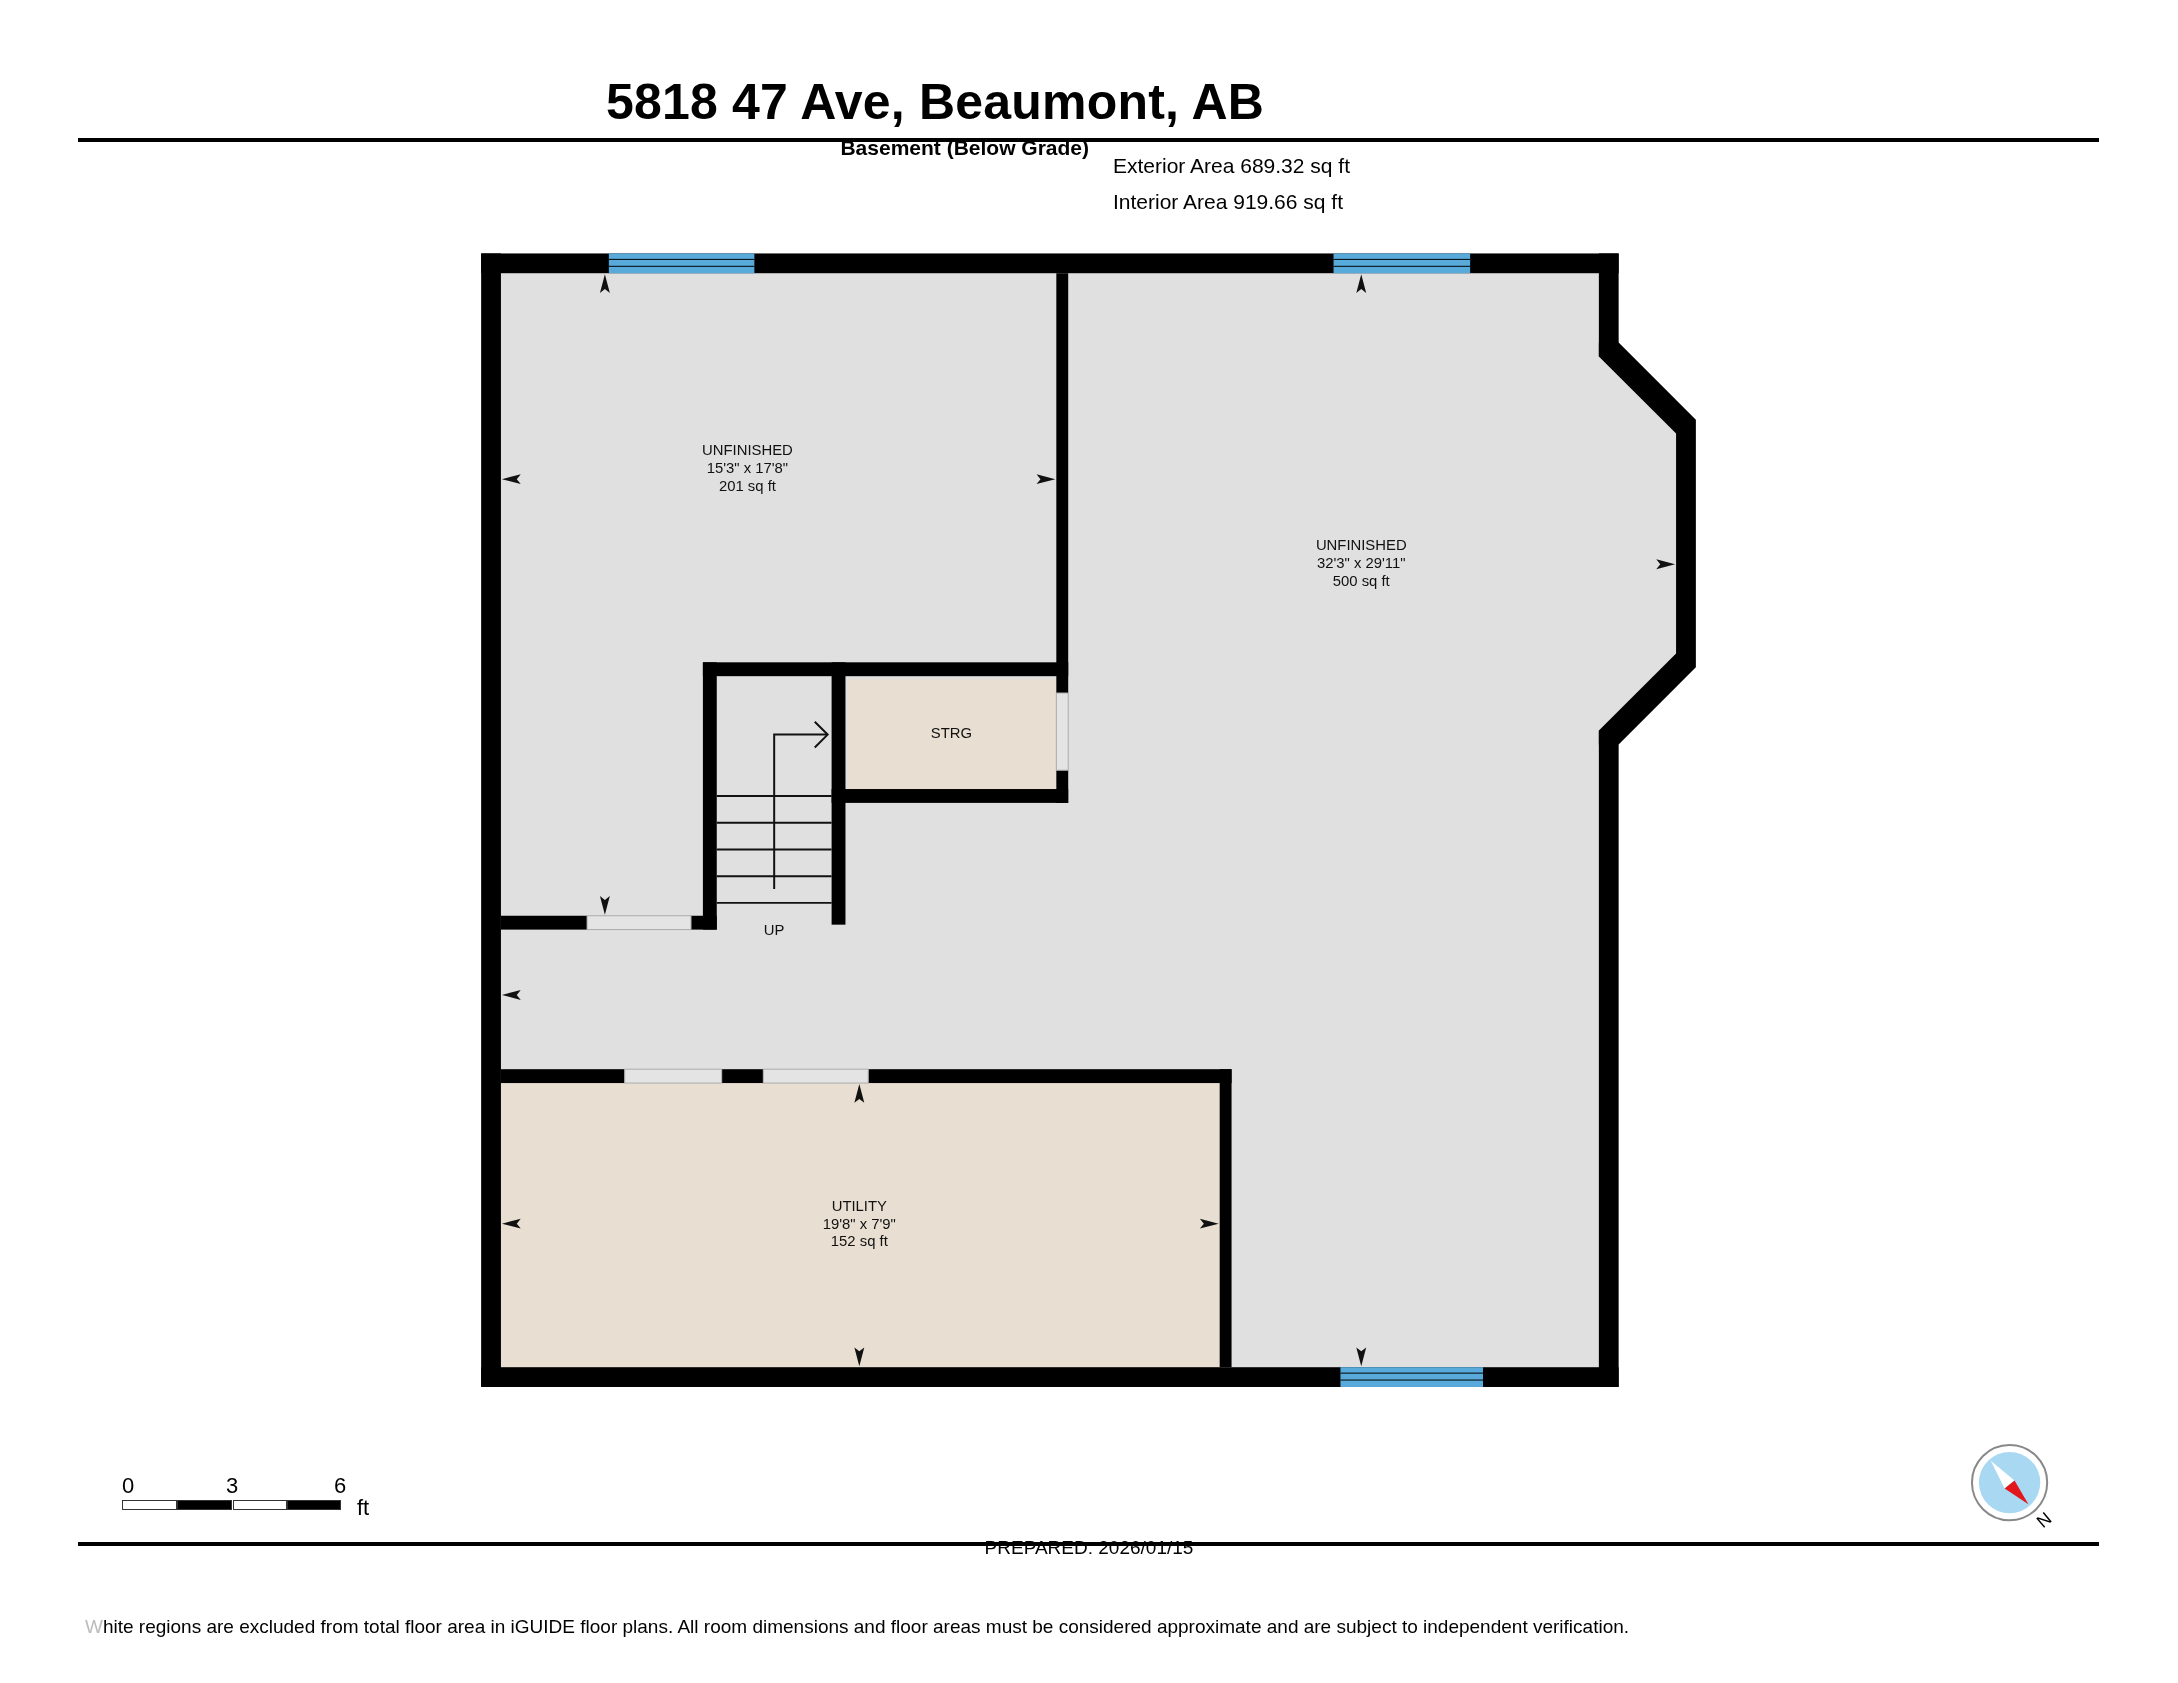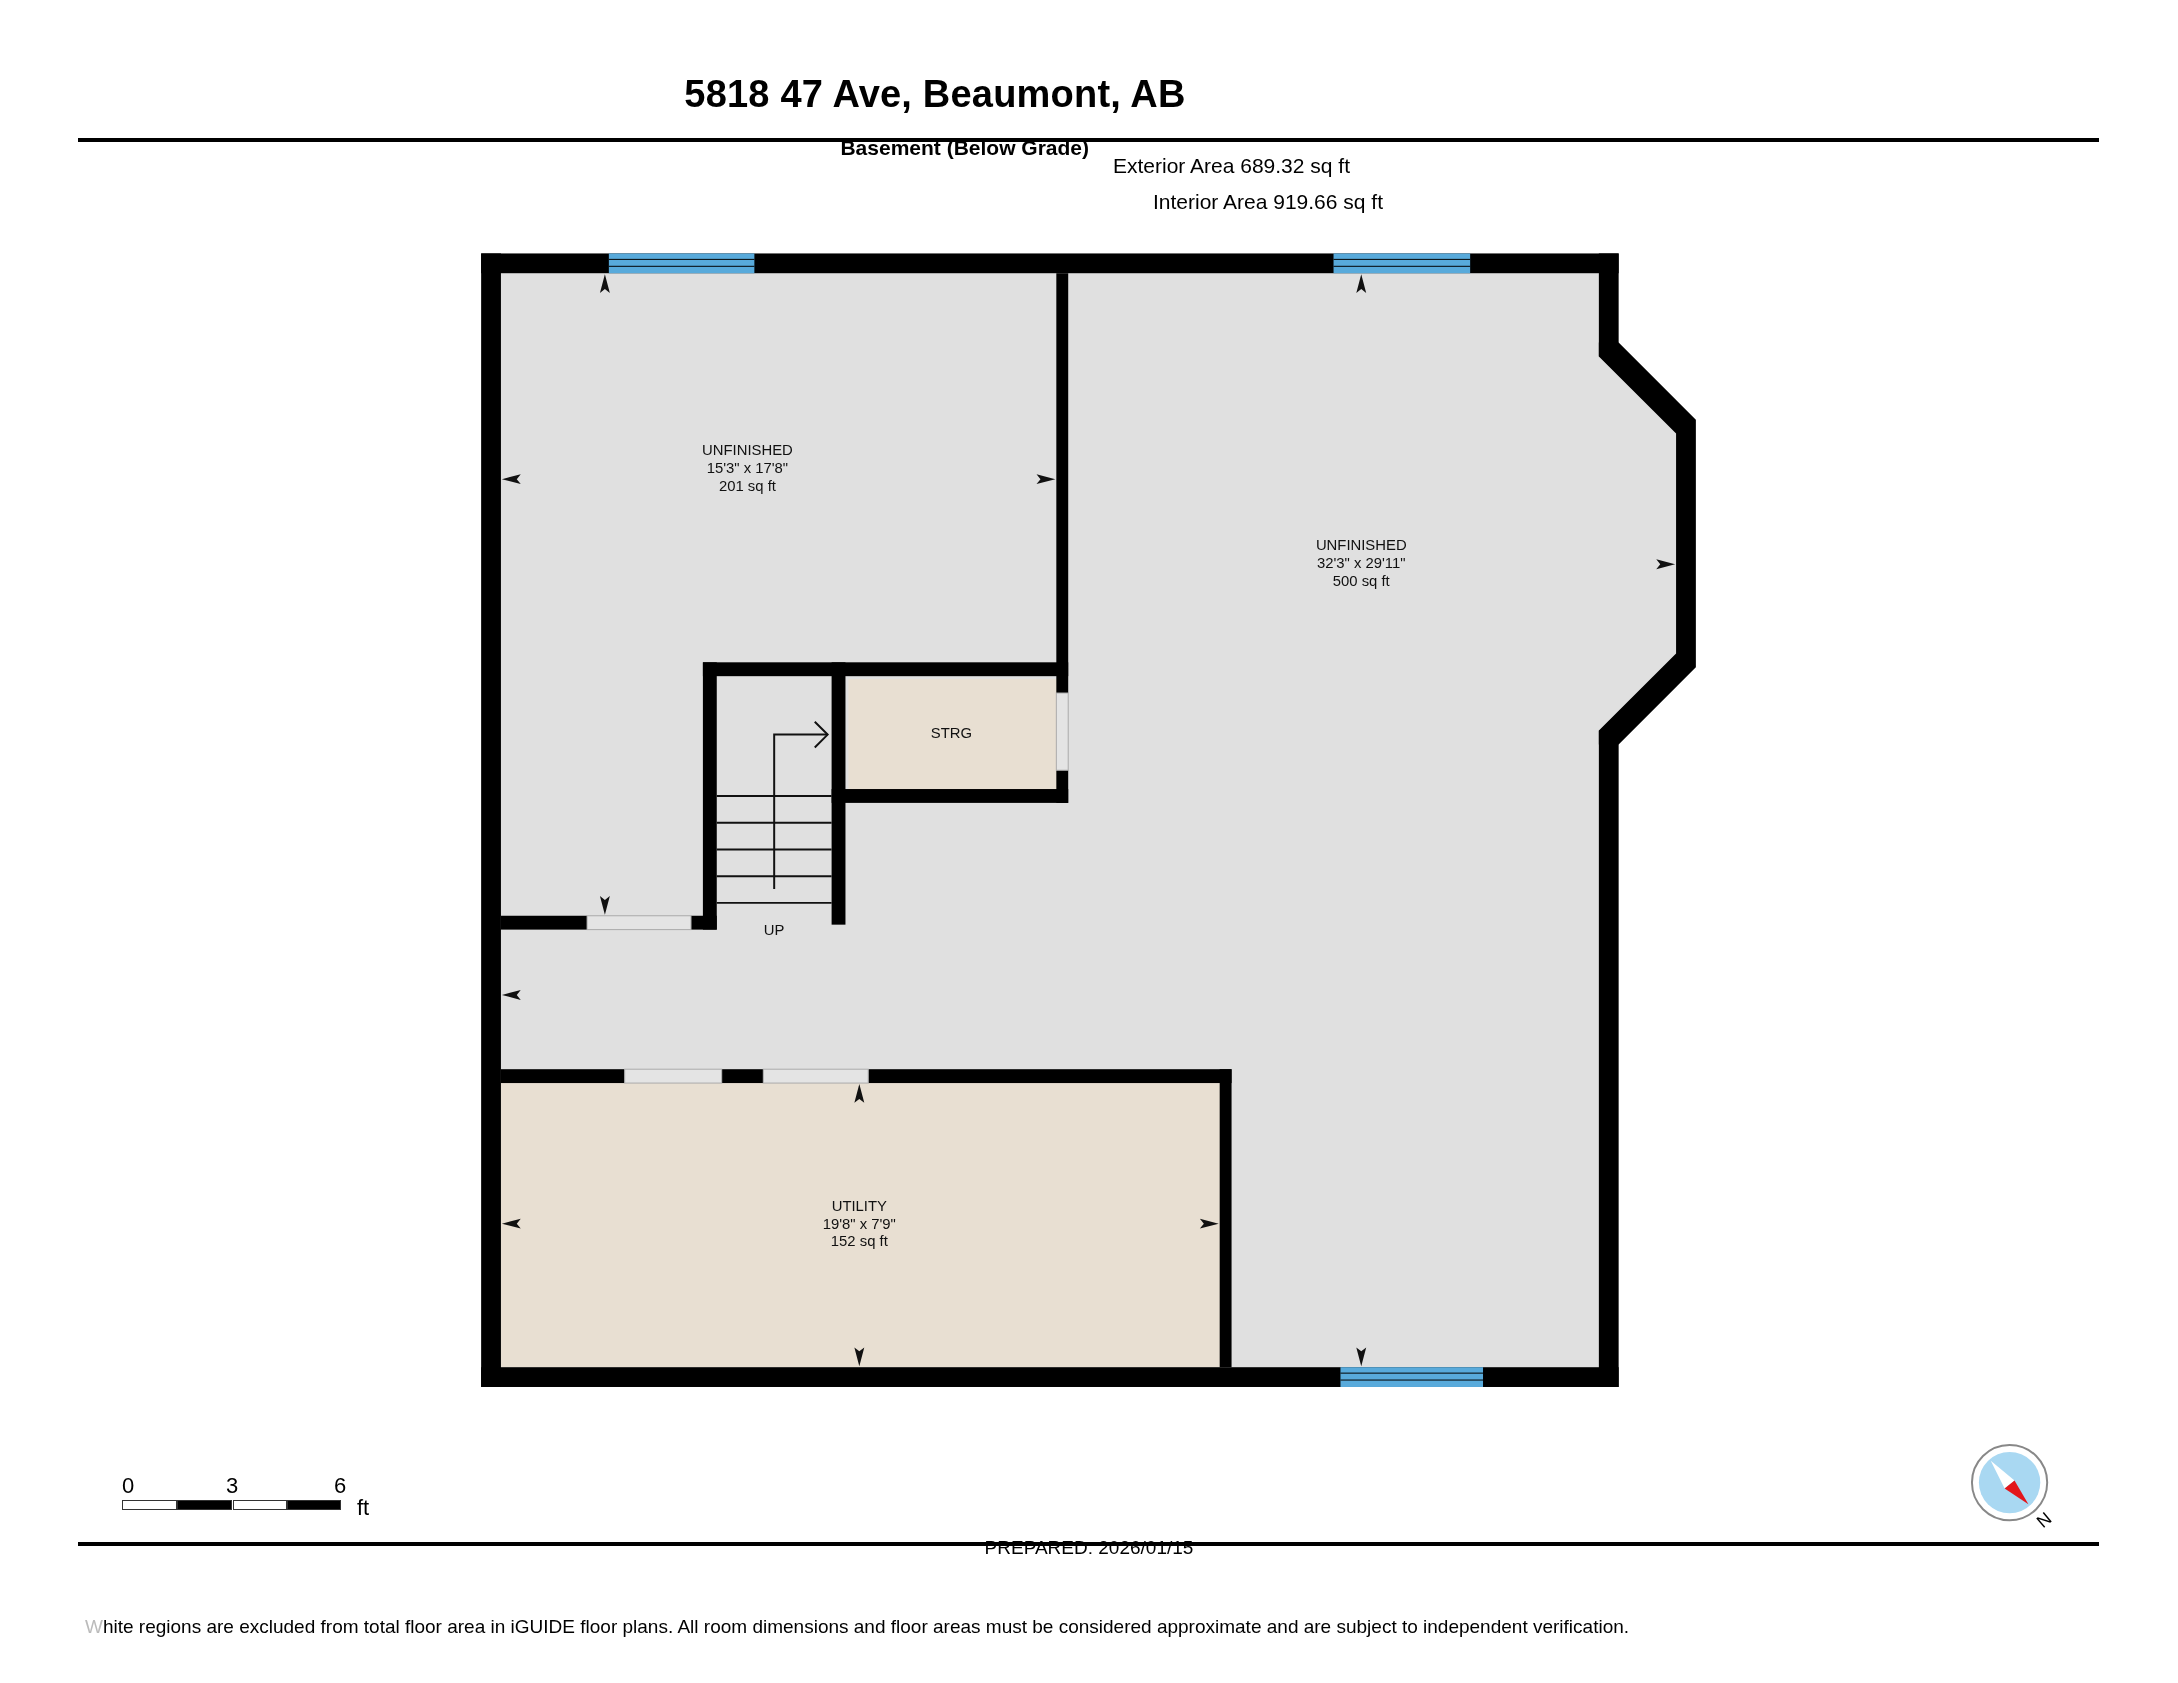--- a/index.html
+++ b/index.html
@@ -1,26 +1,26 @@
 <!DOCTYPE html>
 <html><head>
 <meta charset="utf-8">
 <style>
   html, body { margin:0; padding:0; background:#ffffff; }
   body { width:2178px; height:1683px; position:relative; overflow:hidden;
          font-family:"Liberation Sans", sans-serif; color:#000; }
   .title { position:absolute; left:0; width:1870px; top:73px; text-align:center;
-           font-size:38px; font-weight:bold; letter-spacing:0.2px; }
+           font-size:50px; font-weight:bold; letter-spacing:0.2px; }
   .rule { position:absolute; left:78px; width:2021px; height:4px; background:#000; }
   .rule.top { top:138px; }
   .rule.bottom { top:1542px; }
   .floor-name { position:absolute; top:136px; right:1089px; font-size:21px; font-weight:bold; white-space:nowrap; }
   .area { position:absolute; left:1113px; font-size:21px; white-space:nowrap; }
   .area.ext { top:154px; }
-  .area.int { top:190px;margin-left:40px; }
+  .area.int { top:190px; }
   svg.plan { position:absolute; left:0; top:0; width:2178px; height:1683px; }
   .room-label { font-family:"Liberation Sans", sans-serif; font-size:15px; fill:#111; text-anchor:middle; }
   .scale { position:absolute; left:122px; top:1473px; width:257px; height:50px; }
   .scale .num { position:absolute; top:0; font-size:22px; }
   .scale .bar { position:absolute; top:27px; height:10px; border:1px solid #333; box-sizing:border-box; }
   .scale .unit { position:absolute; left:235px; top:22px; font-size:22px; }
   .prepared { position:absolute; left:0; width:2178px; text-align:center; top:1489px; font-size:19px;margin-top:48px; }
   .disclaimer { position:absolute; left:85px; top:1616px; font-size:19px; white-space:nowrap; }
   .disclaimer .first { color:#bbb; }
   .compass { position:absolute; left:1968px; top:1441px; width:99px; height:99px; }

